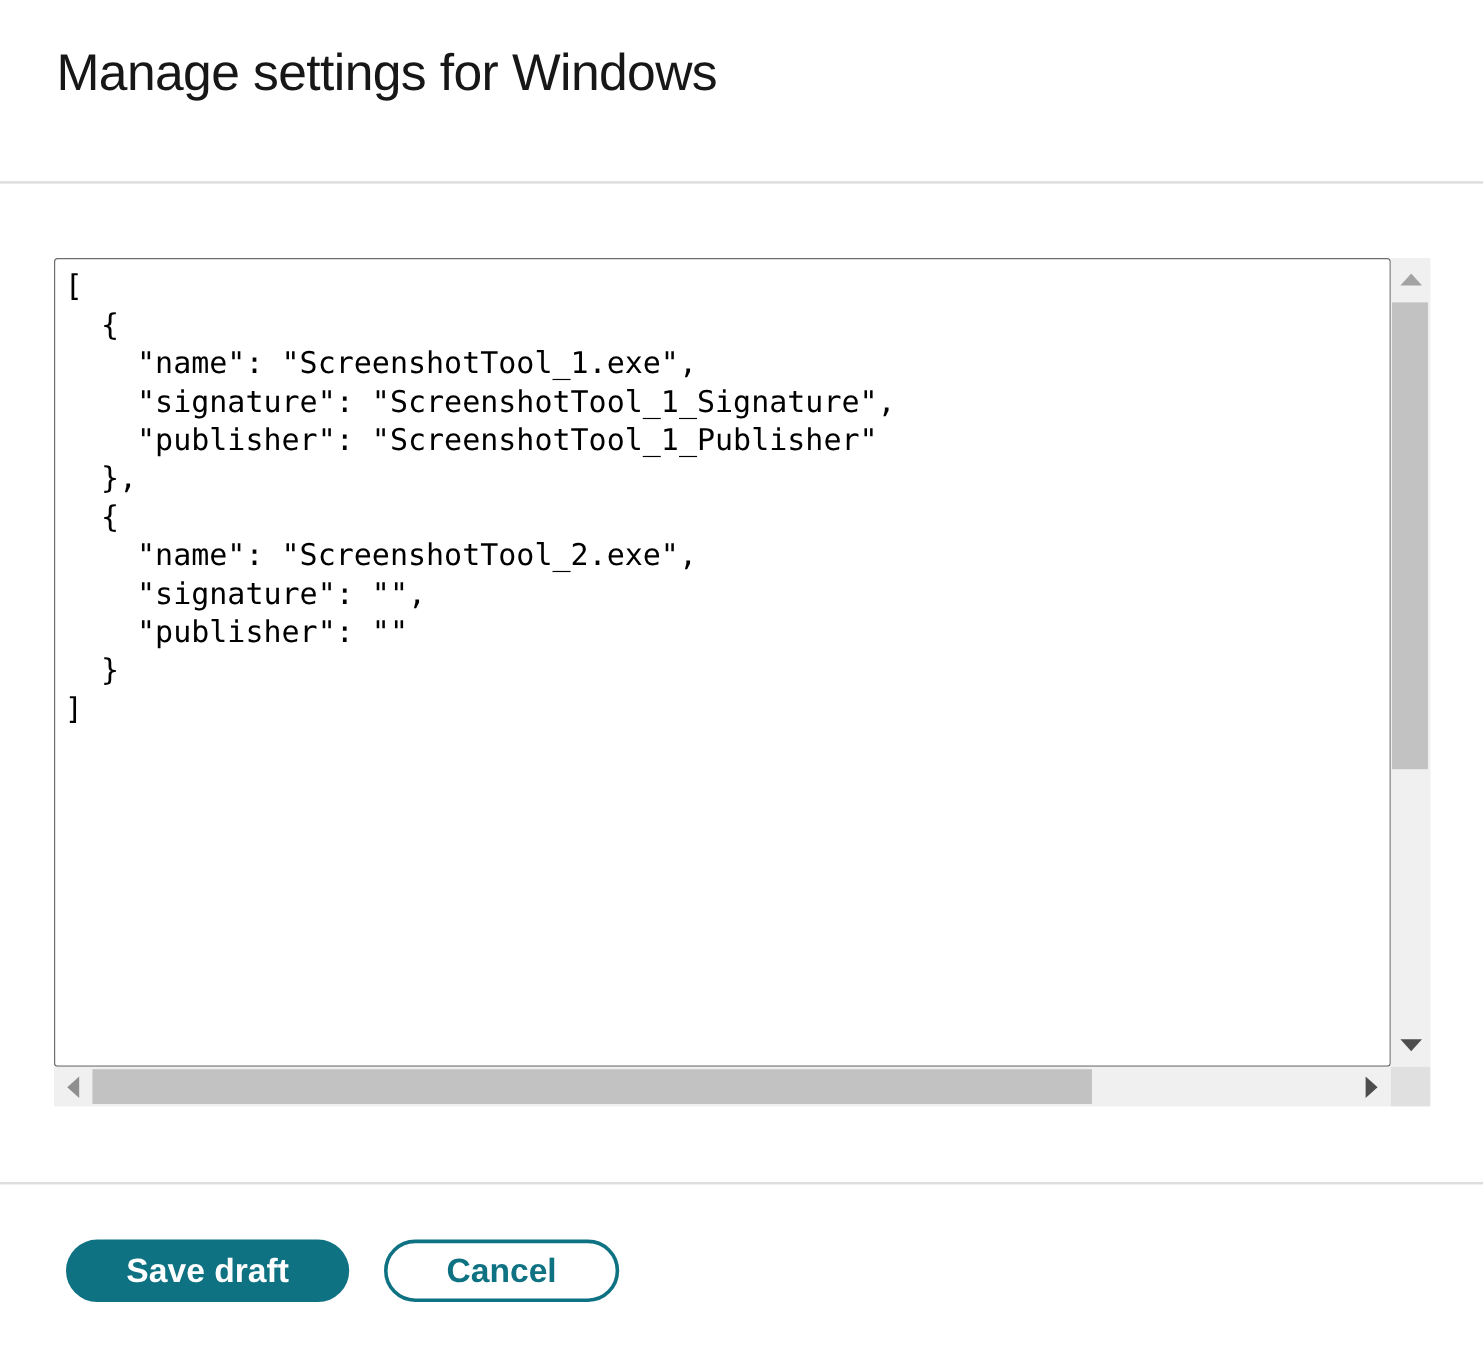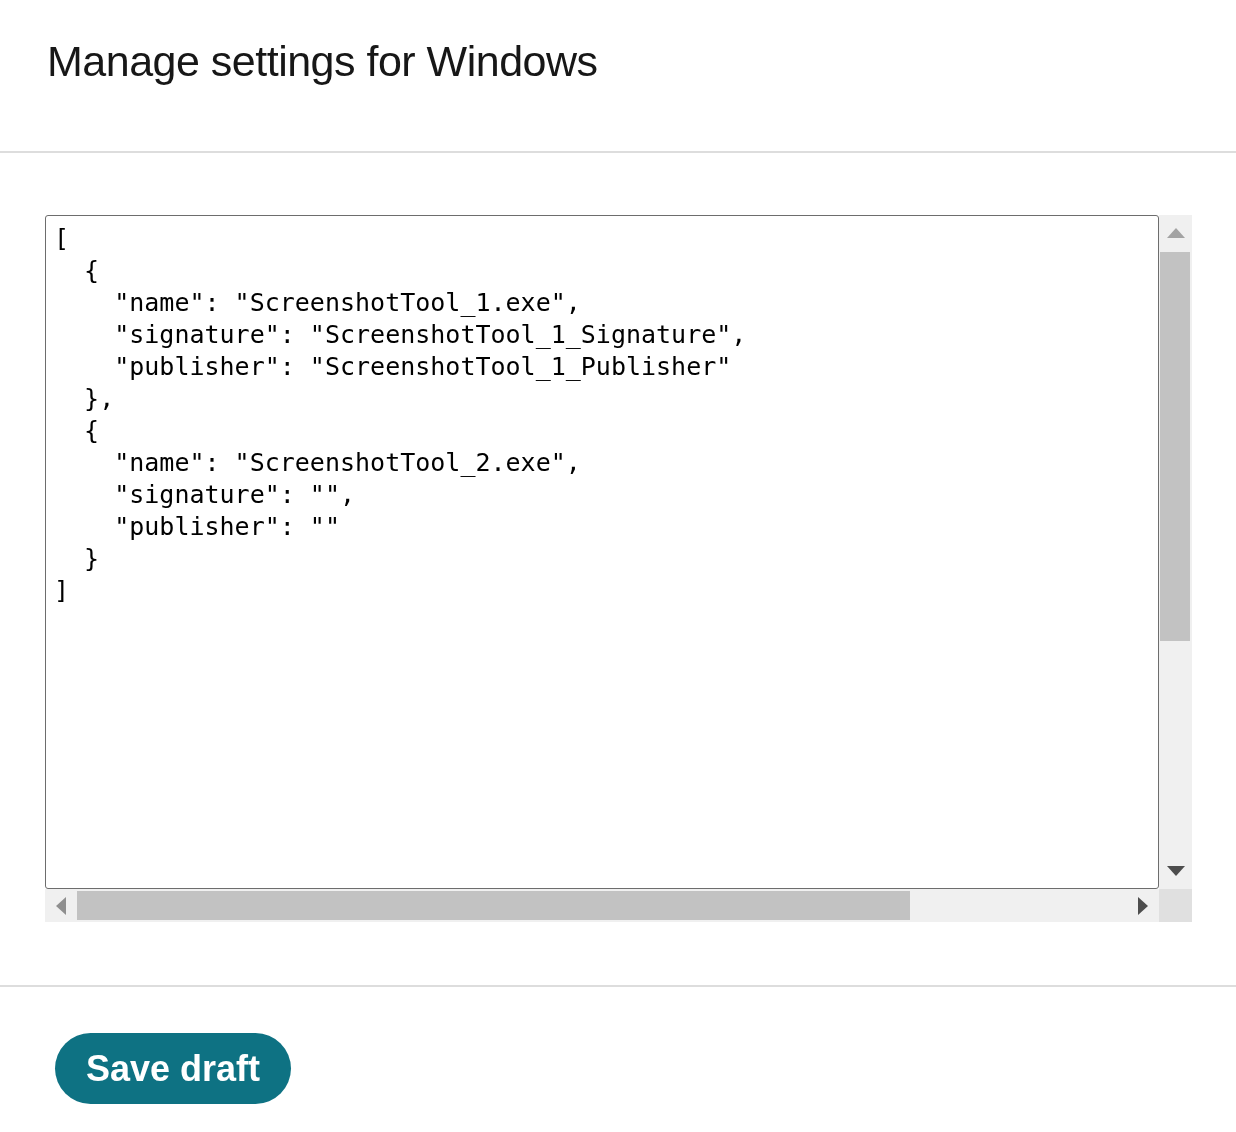--- a/index.html
+++ b/index.html
@@ -113,22 +113,22 @@
     border-left:10px solid var(--arrow-dark);
   }
 
   
   .footer{
     position:absolute;left:55px;top:1033px;
     display:flex;gap:29px;align-items:center;
   }
   .btn{
     font-family:"Liberation Sans", sans-serif;
-    font-size:36px;font-weight:700;
-    height:71px;border-radius:36px;
+    font-size:28px;font-weight:700;
+    height:52px;border-radius:36px;
     cursor:pointer;
     display:flex;align-items:center;justify-content:center;
     box-sizing:border-box;
   }
   .btn-primary{
     width:236px;
     background:var(--accent-teal);
     color:#ffffff;
     border:none;
   }
@@ -185,15 +185,16 @@
       </div>
     </div>
 
     <div class="scroll-corner"></div>
   </div>
 
   <div class="divider divider-bottom"></div>
 
   <div class="footer">
     <button class="btn btn-primary">Save draft</button>
+    <button class="btn btn-secondary">Cancel</button>
   </div>
 
 </main>
 
 </body></html>

